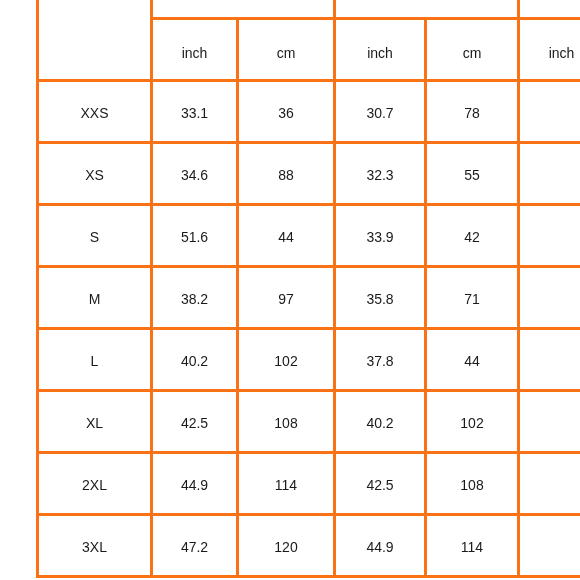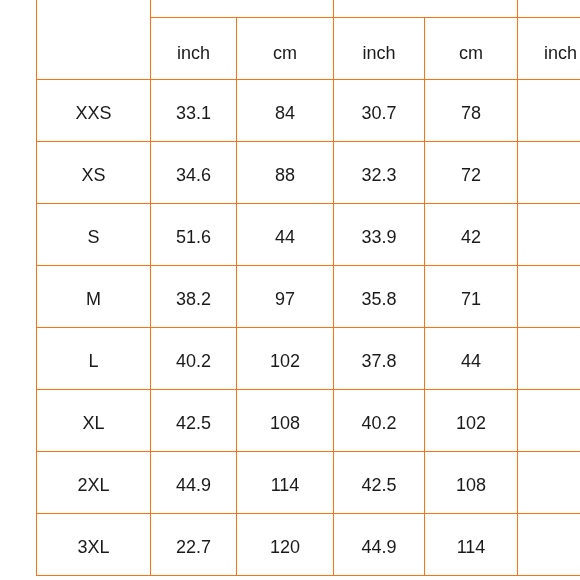--- a/index.html
+++ b/index.html
@@ -32,24 +32,24 @@
 
   table.size-chart {
     border-collapse: collapse;
     table-layout: fixed;
     width: 640px;
     background: #ffffff;
   }
 
   table.size-chart td,
   table.size-chart th {
-    border: 1px solid #f97316;
+    border: 3px solid #f97316;
     text-align: center;
     font-weight: 400;
-    font-size: 18px;
+    font-size: 14px;
     color: #1a1a1a;
     padding: 0;
     vertical-align: top;
     line-height: 1;
     height: 62px;
     box-sizing: border-box;
   }
 
   
   td .cell-text,
@@ -131,21 +131,21 @@
       </thead>
       <tbody>
         <tr>
           <td>
               <span class="cell-text">XXS</span>
             </td>
           <td>
               <span class="cell-text">33.1</span>
             </td>
           <td>
-              <span class="cell-text">84</span>
+              <span class="cell-text">36</span>
             </td>
           <td>
               <span class="cell-text">30.7</span>
             </td>
           <td>
               <span class="cell-text">78</span>
             </td>
           <td>
               <span class="cell-text"></span>
             </td>
@@ -158,21 +158,21 @@
           <td>
               <span class="cell-text">34.6</span>
             </td>
           <td>
               <span class="cell-text">88</span>
             </td>
           <td>
               <span class="cell-text">32.3</span>
             </td>
           <td>
-              <span class="cell-text">72</span>
+              <span class="cell-text">55</span>
             </td>
           <td>
               <span class="cell-text"></span>
             </td>
 
         </tr>
         <tr>
           <td>
               <span class="cell-text">S</span>
             </td>
@@ -275,21 +275,21 @@
           <td>
               <span class="cell-text"></span>
             </td>
 
         </tr>
         <tr>
           <td>
               <span class="cell-text">3XL</span>
             </td>
           <td>
-              <span class="cell-text">22.7</span>
+              <span class="cell-text">47.2</span>
             </td>
           <td>
               <span class="cell-text">120</span>
             </td>
           <td>
               <span class="cell-text">44.9</span>
             </td>
           <td>
               <span class="cell-text">114</span>
             </td>

